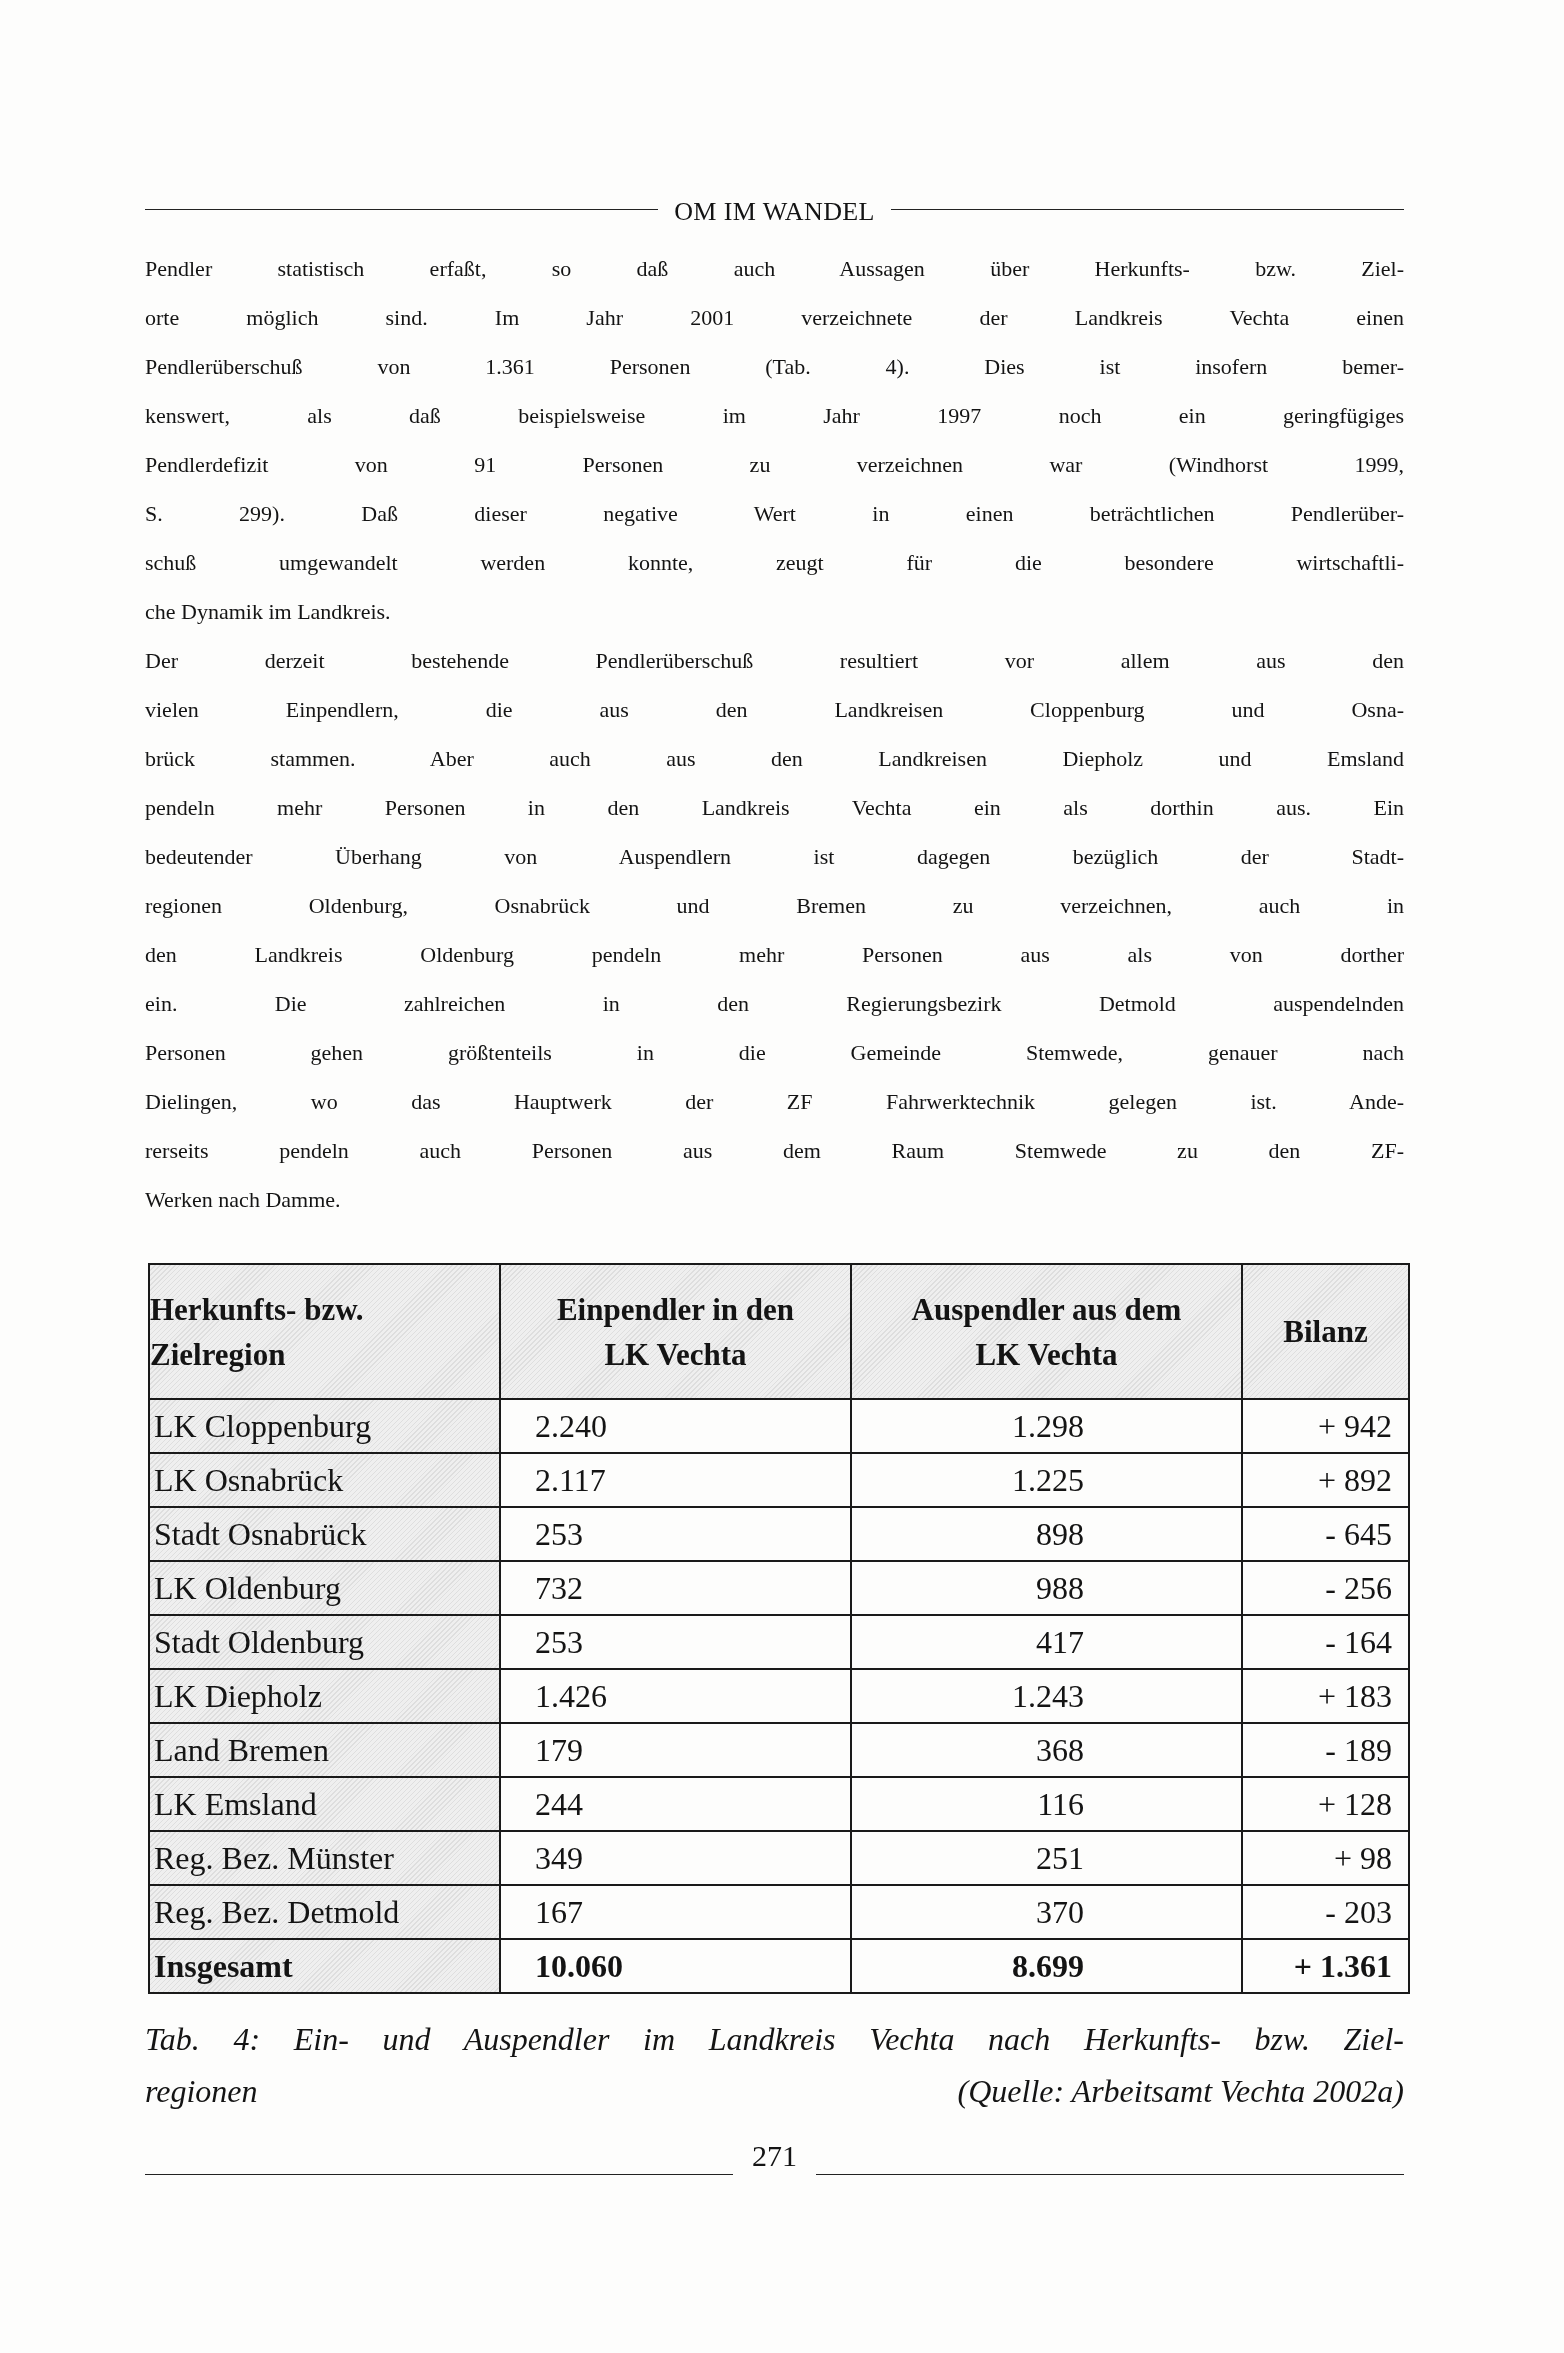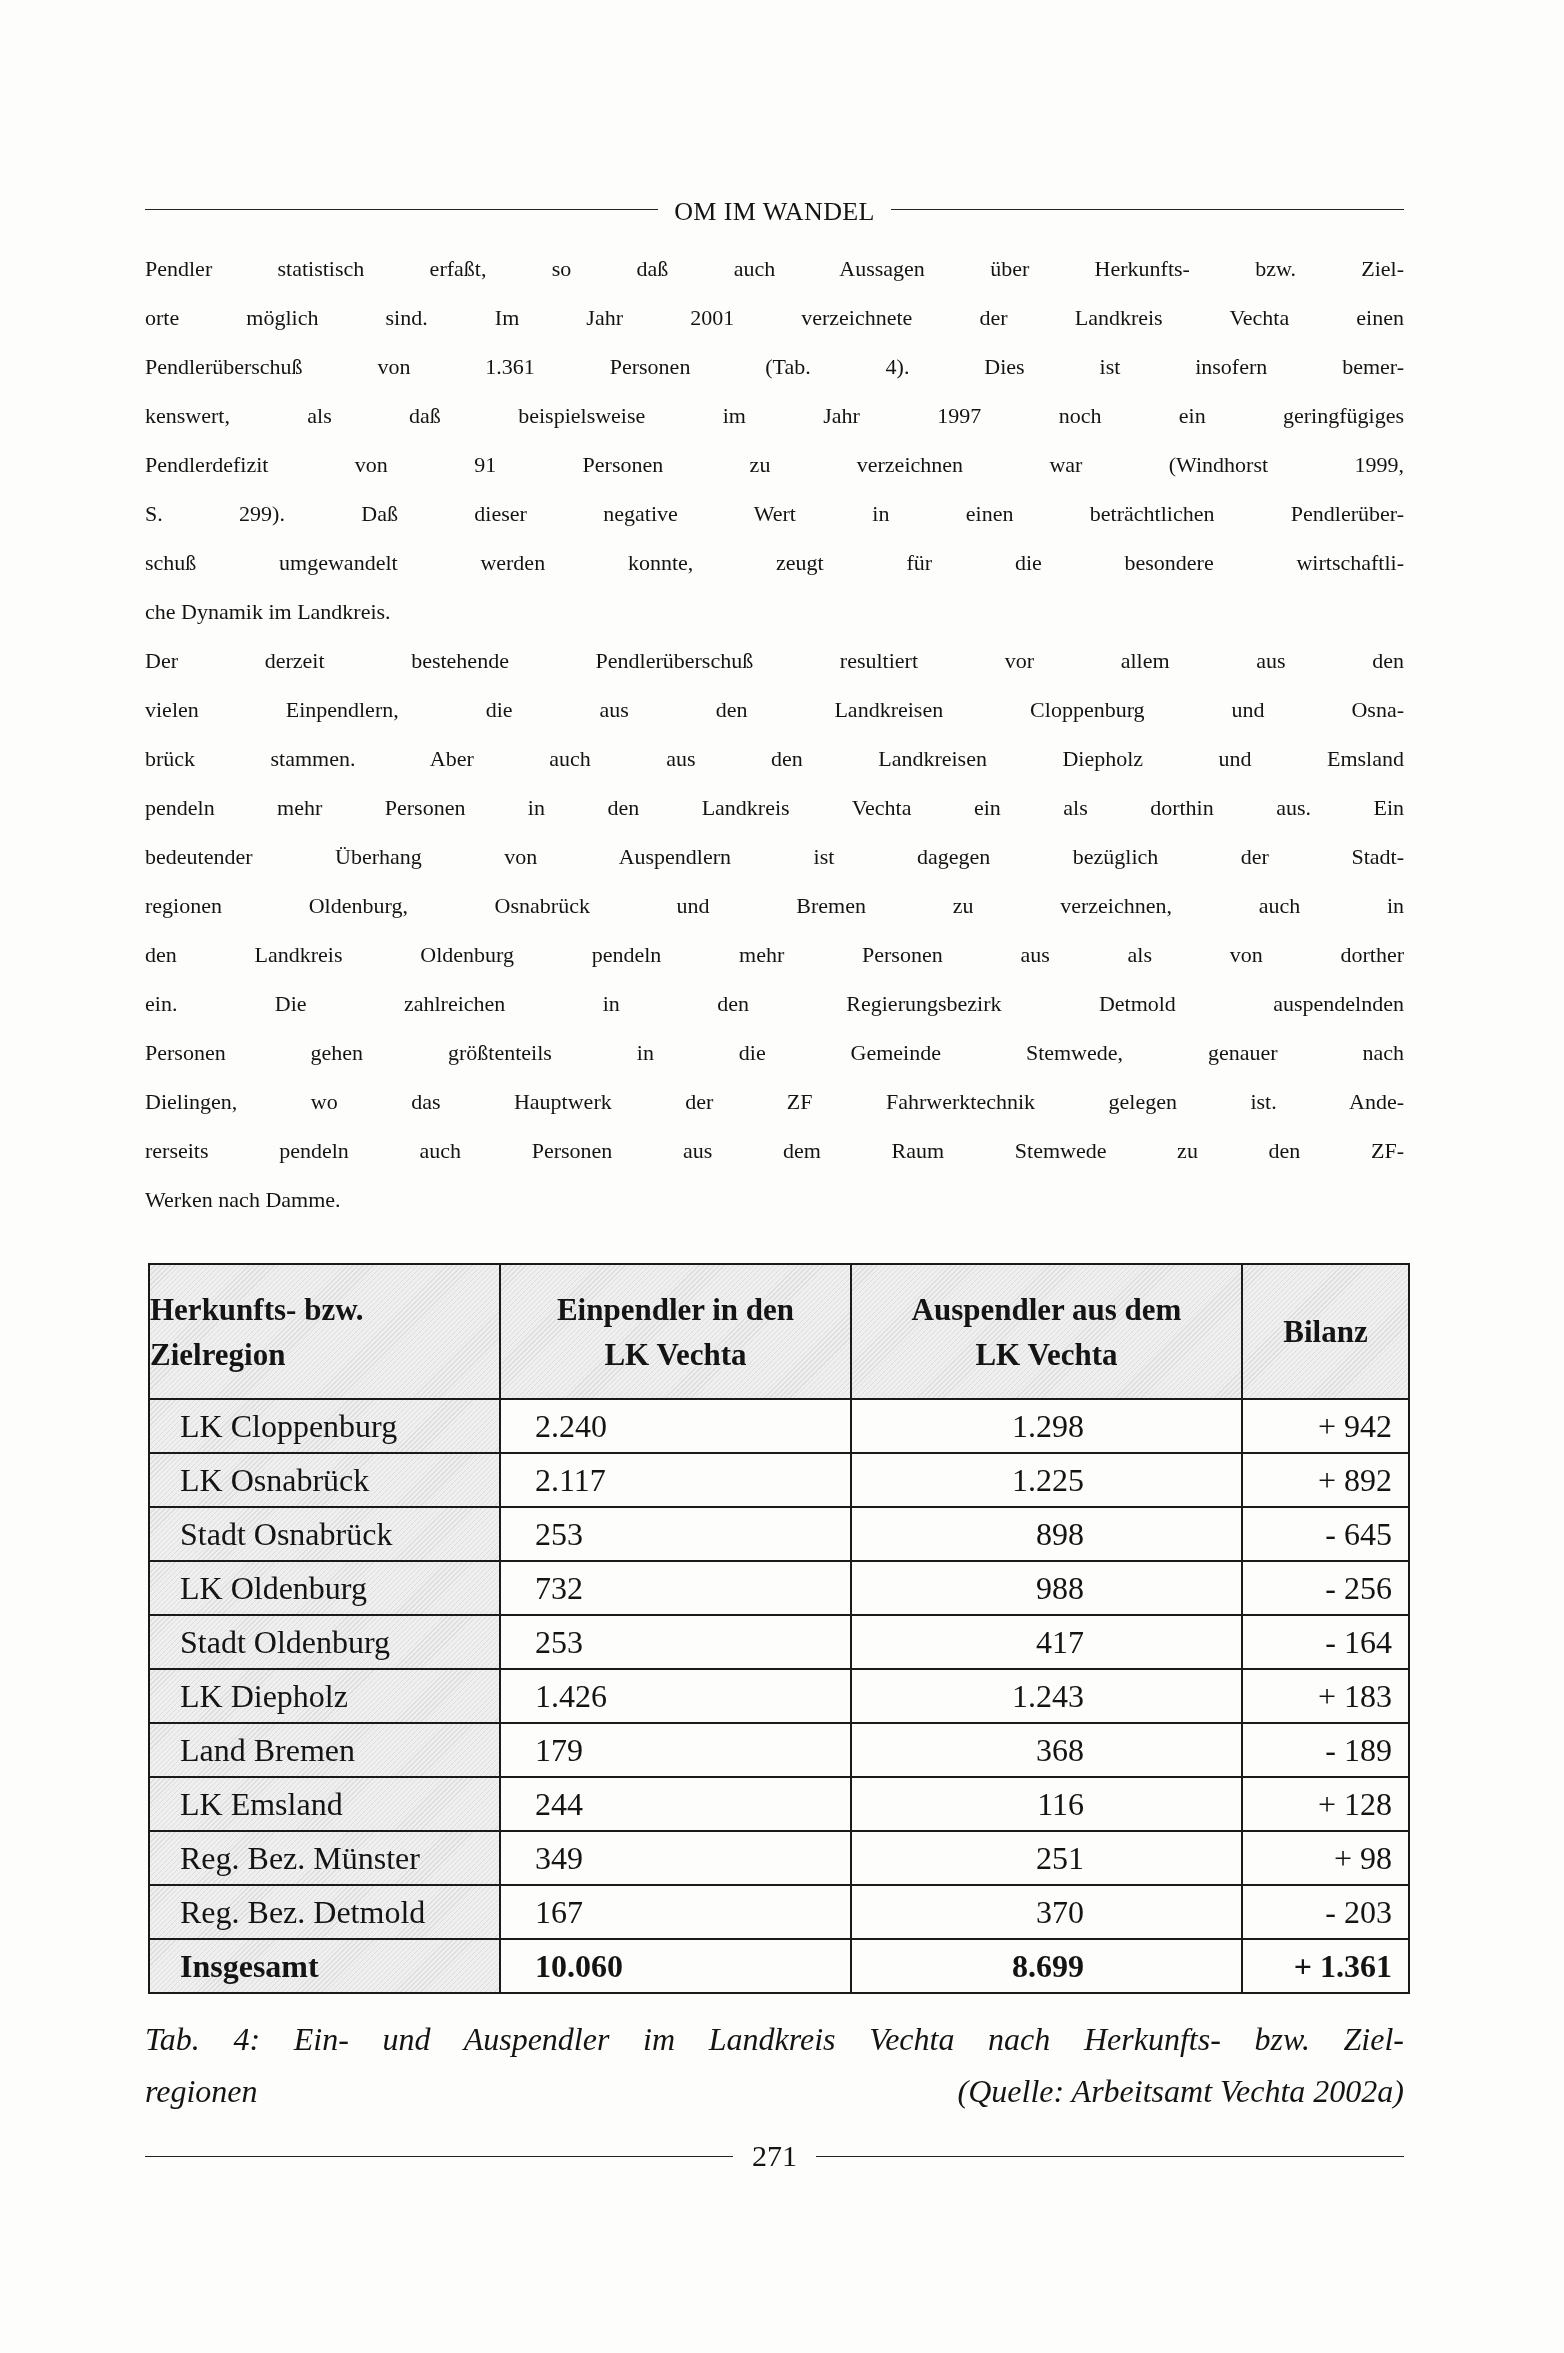--- a/index.html
+++ b/index.html
@@ -41,37 +41,37 @@
   }
   .data-table th {
     height: 133px; font-weight: bold; font-size: 31px; line-height: 45px;
   }
   .shade {
     background-color: #efefef;
     background-image: repeating-linear-gradient(135deg, rgba(0,0,0,0.07) 0 0.9px, rgba(255,255,255,0) 0.9px 3.5px);
   }
   .data-table th.h-region { text-align: left; padding-left: 0; }
   .data-table th.h-center { text-align: center; }
-  .data-table td.region { text-align: left; padding-left: 30px; }
+  .data-table td.region { text-align: left; padding-left: 4px; }
   .data-table td.num-in { text-align: left; padding-right: 131px; padding-left: 34px; }
   .data-table td.num-out { text-align: right; padding-right: 157px; }
   .data-table td.num-bal { text-align: right; padding-right: 16px; }
   .data-table tr.total td { font-weight: bold; }
   .data-table tr.total td.num-in { padding-right: 131px; }
 
   .caption {
     position: absolute; left: 145px; top: 2013px; width: 1259px;
     font-style: italic; font-size: 32px; line-height: 52px;
   }
   .caption .c-line1 { display: block; text-align: justify; text-align-last: justify; }
   .caption .c-line2 { display: flex; justify-content: space-between; }
 
   .folio {
     position: absolute; left: 145px; top: 2137px; width: 1259px; height: 38px;
-    display: flex; align-items: center;
+    display: flex; align-items: flex-end;
   }
   .folio .rule { flex: 1; height: 0; border-top: 1.7px solid #222; }
   .folio .num { font-size: 30px; padding: 0 19px; line-height: 38px; }
 </style>
 </head>
 <body>
 
 <div class="running-head">
   <span class="rule"></span>
   <span class="title">OM IM WANDEL</span>

